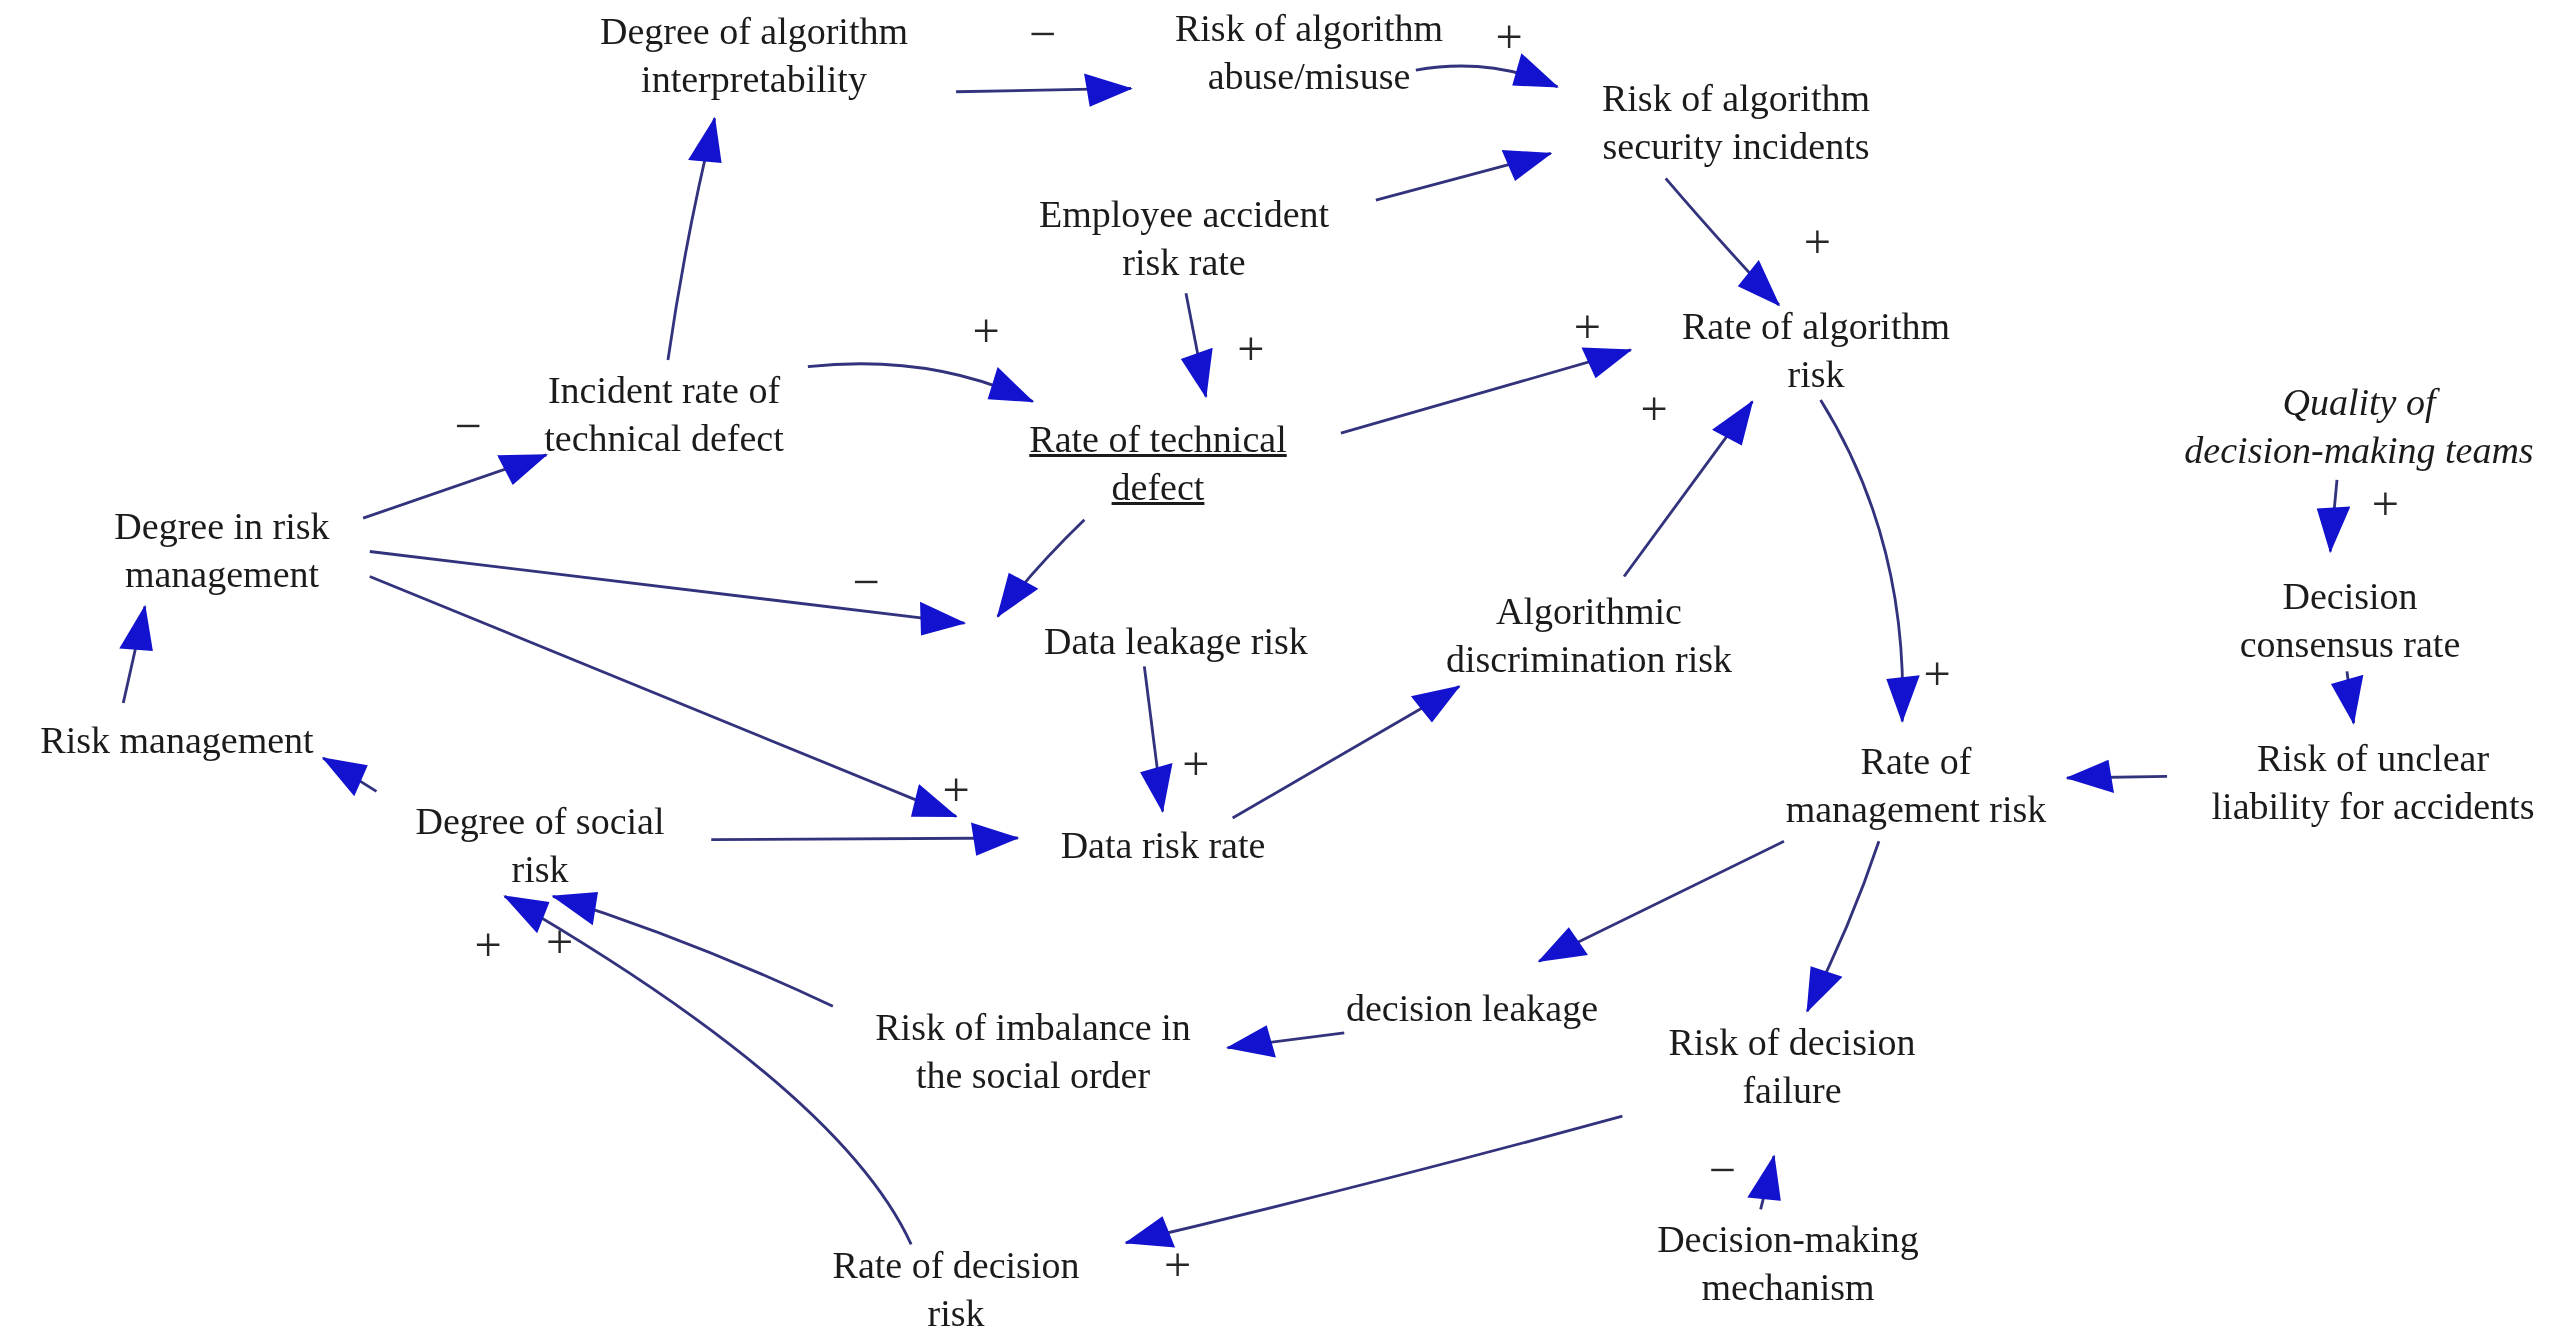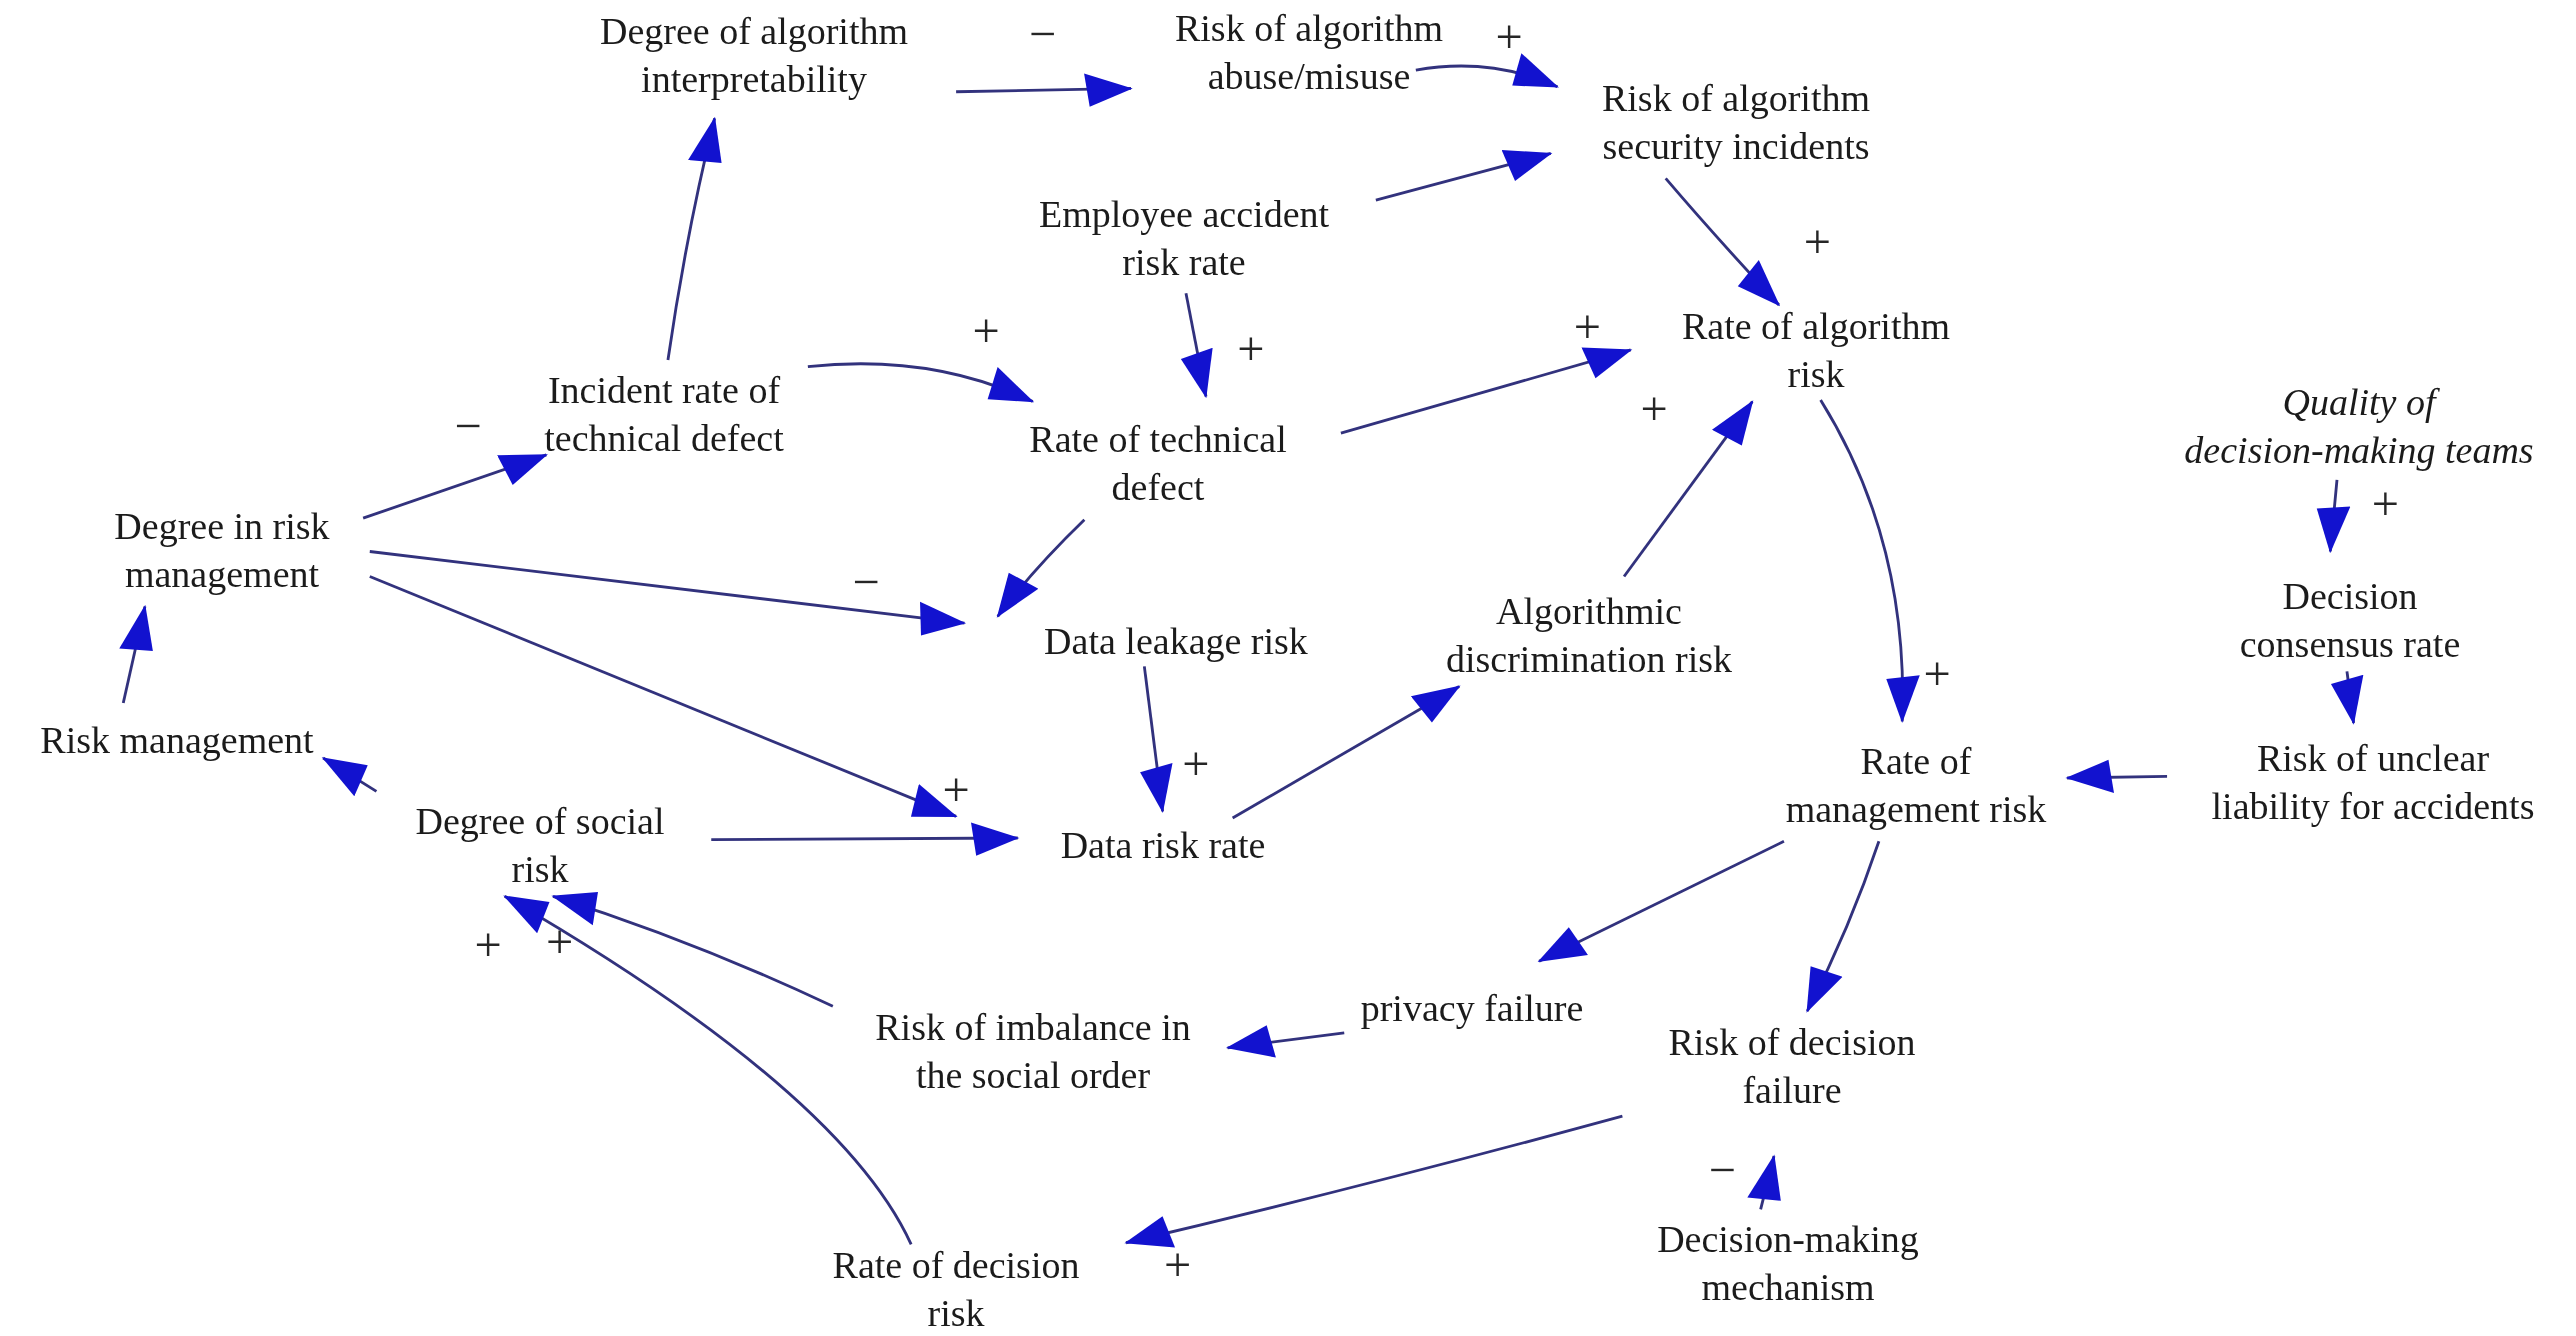--- a/index.html
+++ b/index.html
@@ -107,42 +107,42 @@
       <div class="node-label" style="left: 754px; top: 55px;">Degree of algorithm
 interpretability</div>
       <div class="node-label" style="left: 1309px; top: 52px;">Risk of algorithm
 abuse/misuse</div>
       <div class="node-label" style="left: 1736px; top: 122px;">Risk of algorithm
 security incidents</div>
       <div class="node-label" style="left: 1184px; top: 238px;">Employee accident
 risk rate</div>
       <div class="node-label" style="left: 664px; top: 414px;">Incident rate of
 technical defect</div>
-      <div class="node-label" style="left: 1158px; top: 463px;">Rate of technical
+      <div class="node-label" style="left: 1158px; top: 463px; text-decoration: underline;">Rate of technical
 defect</div>
       <div class="node-label" style="left: 1816px; top: 350px;">Rate of algorithm
 risk</div>
       <div class="node-label" style="left: 2359px; top: 426px; font-style: italic;">Quality of
 decision-making teams</div>
       <div class="node-label" style="left: 2350px; top: 620px;">Decision
 consensus rate</div>
       <div class="node-label" style="left: 2373px; top: 782px;">Risk of unclear
 liability for accidents</div>
       <div class="node-label" style="left: 222px; top: 550px;">Degree in risk
 management</div>
       <div class="node-label" style="left: 177px; top: 724px; margin-top: 16px;">Risk management</div>
       <div class="node-label" style="left: 1176px; top: 641px;">Data leakage risk</div>
       <div class="node-label" style="left: 1589px; top: 635px;">Algorithmic
 discrimination risk</div>
       <div class="node-label" style="left: 1163px; top: 845px;">Data risk rate</div>
       <div class="node-label" style="left: 540px; top: 845px;">Degree of social
 risk</div>
       <div class="node-label" style="left: 1033px; top: 1051px;">Risk of imbalance in
 the social order</div>
-      <div class="node-label" style="left: 1472px; top: 1008px;">privacy failure</div>
+      <div class="node-label" style="left: 1472px; top: 1008px;">decision leakage</div>
       <div class="node-label" style="left: 1916px; top: 785px;">Rate of
 management risk</div>
       <div class="node-label" style="left: 1792px; top: 1066px;">Risk of decision
 failure</div>
       <div class="node-label" style="left: 1788px; top: 1263px;">Decision-making
 mechanism</div>
       <div class="node-label" style="left: 956px; top: 1289px;">Rate of decision
 risk</div>
     </div>
 </div>

